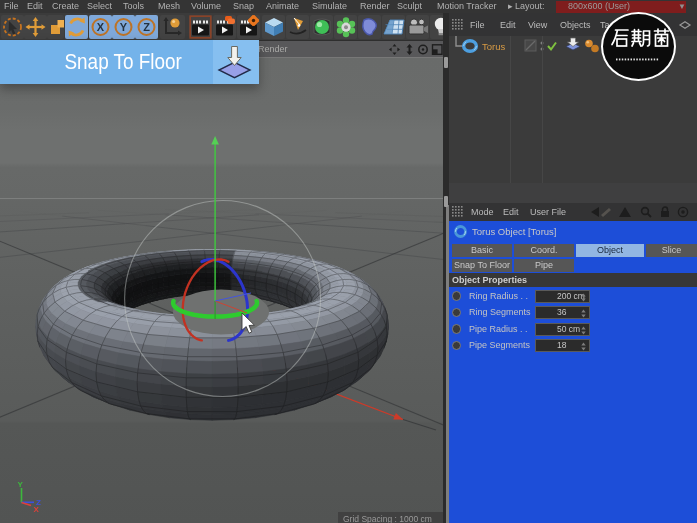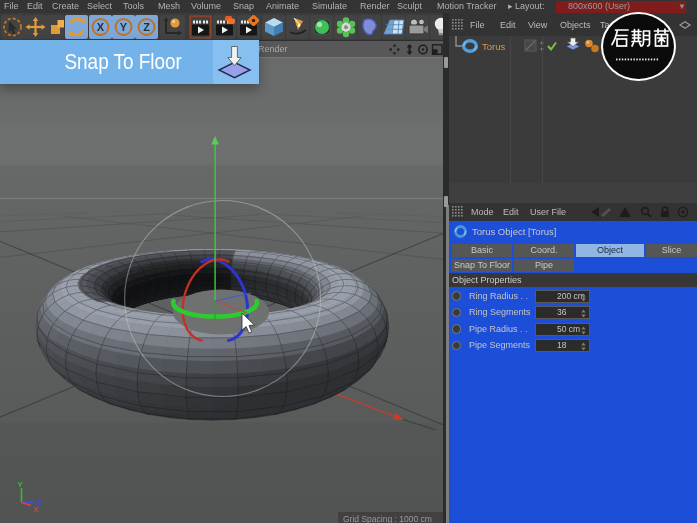--- a/index.html
+++ b/index.html
@@ -21,21 +21,21 @@
 #gutter .n1{position:absolute;left:1px;top:44px;width:4px;height:11px;background:#9a9a9a;border-radius:1px}
 #gutter .n2{position:absolute;left:1px;top:183px;width:4px;height:11px;background:#9a9a9a;border-radius:1px}
 #panel{left:449px;top:13px;width:248px;height:510px;background:#3b3b3b}
 .pmenu{position:absolute;left:0;width:248px;background:#333334;color:#bcbcbc;font-size:9px}
 .pmenu span{position:absolute;top:5px}
 #omrow{position:absolute;left:0;top:23px;width:248px;height:20px}
 .collines{position:absolute;top:23px;width:1px;height:147px;background:#464646}
 #amarea{position:absolute;left:0;top:190px;width:248px;height:320px;background:#1d4ed8}
 .tab{position:absolute;height:13px;background:#565656;color:#c9c9c9;font-size:9px;text-align:center;line-height:13px}
 .tabsel{background:#92b6e2;color:#17263a}
-#objprops{position:absolute;left:0;top:70px;width:248px;height:14px;background:#373737;color:#cfcfcf;font-size:9px;font-weight:normal;line-height:14px;padding-left:3px}
+#objprops{position:absolute;left:0;top:70px;width:248px;height:14px;background:#373737;color:#cfcfcf;font-size:9px;font-weight:bold;line-height:14px;padding-left:3px}
 .prow{position:absolute;left:0;width:248px;height:14px;font-size:9px;color:#c3c3c3}
 .prow .lab{position:absolute;left:20px;top:1px}
 .inp{position:absolute;left:86px;top:0;width:55px;height:13px;background:#2b2b2b;border:1px solid #5a5a5a;color:#c6c6c6;font-size:8.5px;line-height:11px;padding-left:21px}
 .spin{position:absolute;right:2px;top:2px;width:7px;height:9px}
 .drop{position:absolute;left:86px;top:0;width:61px;height:13px;background:#5e5e5e;border:1px solid #7a7a7a;color:#d8d8b0;font-size:8.5px;line-height:11px;padding-left:5px}
 .radio{position:absolute;left:2.5px;top:1.5px;width:9.5px;height:9.5px;border-radius:50%;background:#3a3a3a;border:1.5px solid #7c7c7c}
 
 #logo{left:601px;top:12px;width:75px;height:69px;border-radius:50%;background:#0b0b0b;border:2px solid #fff;z-index:40}
 </style></head><body>
 <div id="topmenu" class="abs">

